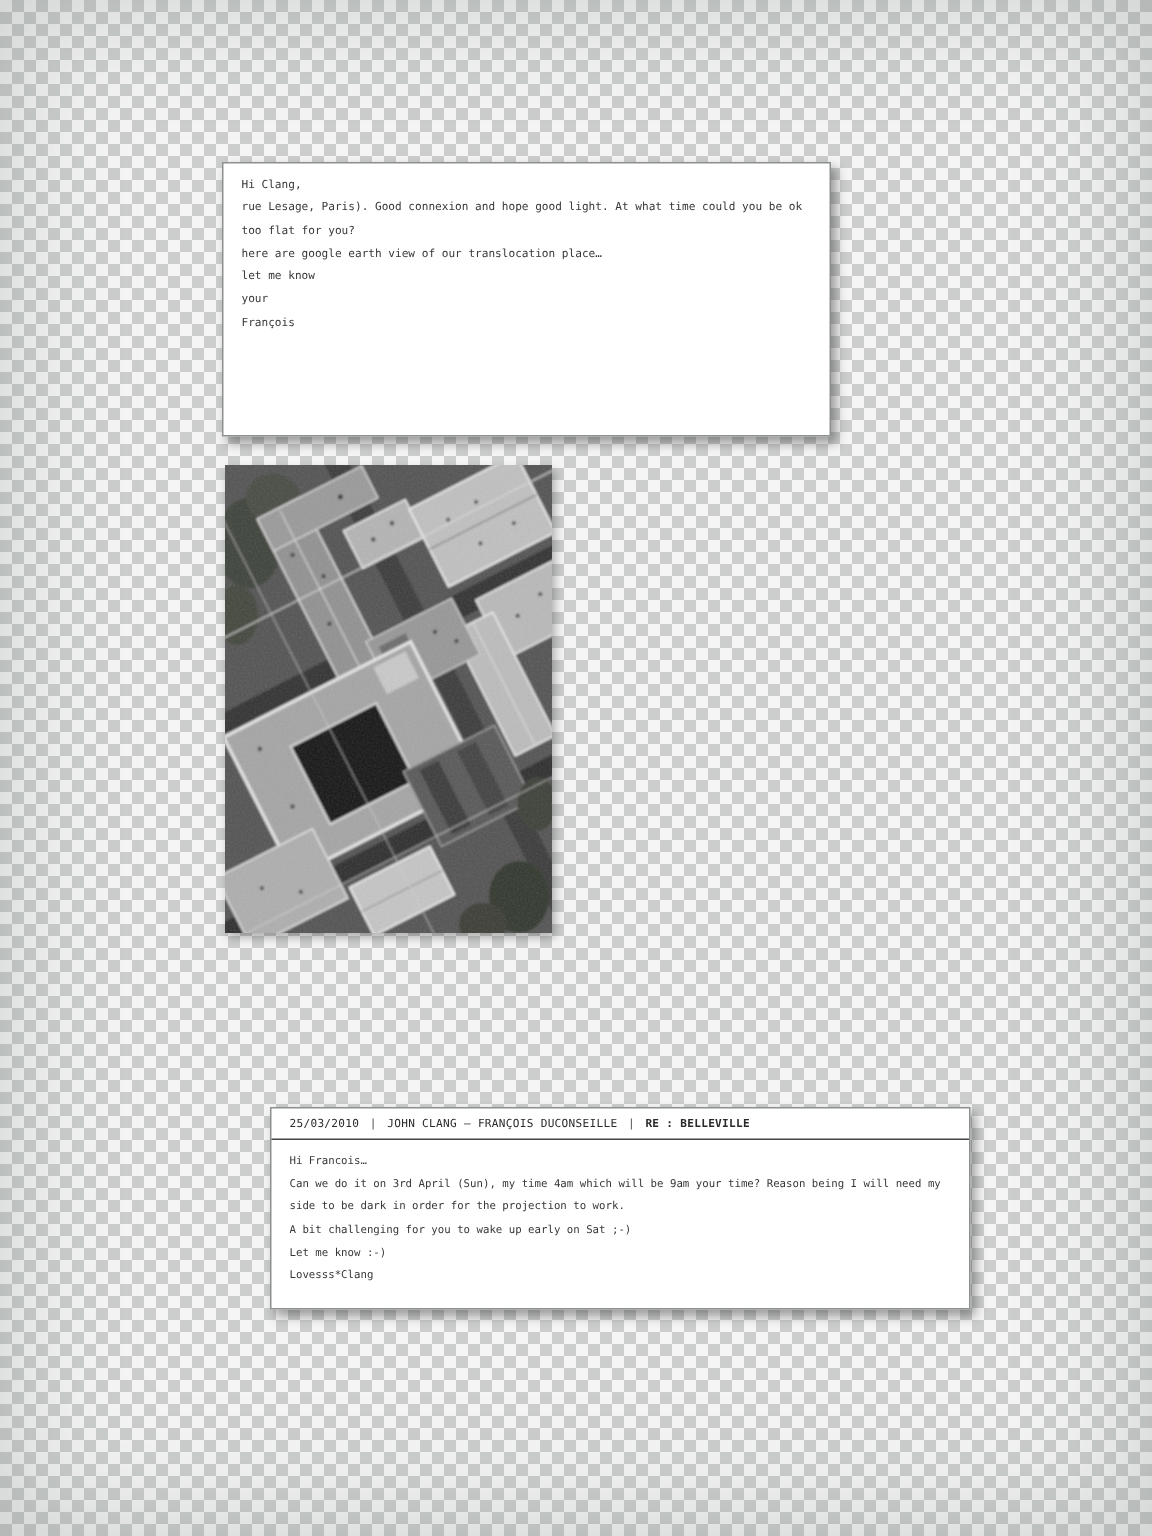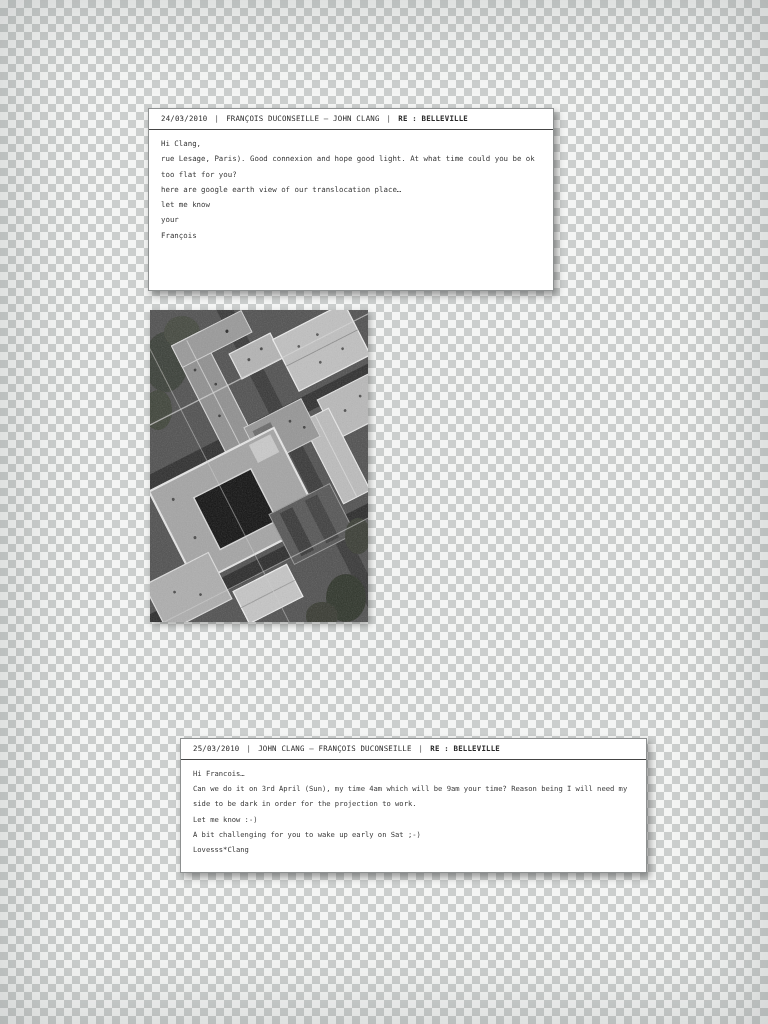--- a/index.html
+++ b/index.html
@@ -32,23 +32,20 @@
   .photo{
     position:absolute;left:150px;top:310px;width:218px;height:312px;
     box-shadow:2px 3px 6px rgba(40,40,40,.35);
   }
   .photo svg{display:block;}
 </style>
 </head>
 <body>
 
 <div class="card card1">
-  <div class="card-header">
-    <span>24/03/2010</span><span class="sep">|</span><span>FRANÇOIS DUCONSEILLE — JOHN CLANG</span><span class="sep">|</span><span class="subject">RE : BELLEVILLE</span>
-  </div>
   <div class="card-body">
     <div class="line">Hi Clang,</div>
     <div class="line">rue Lesage, Paris). Good connexion and hope good light. At what time could you be ok</div>
     <div class="line">too flat for you?</div>
     <div class="line">here are google earth view of our translocation place…</div>
     <div class="line">let me know</div>
     <div class="line">your</div>
     <div class="line">François</div>
   </div>
 </div>
@@ -170,19 +167,19 @@
 </div>
 
 <div class="card card2">
   <div class="card-header">
     <span>25/03/2010</span><span class="sep">|</span><span>JOHN CLANG — FRANÇOIS DUCONSEILLE</span><span class="sep">|</span><span class="subject">RE : BELLEVILLE</span>
   </div>
   <div class="card-body">
     <div class="line">Hi Francois…</div>
     <div class="line">Can we do it on 3rd April (Sun), my time 4am which will be 9am your time? Reason being I will need my</div>
     <div class="line">side to be dark in order for the projection to work.</div>
+    <div class="line">A bit challenging for you to wake up early on Sat ;-)</div>
     <div class="line">Let me know :-)</div>
-    <div class="line">A bit challenging for you to wake up early on Sat ;-)</div>
     <div class="line">Lovesss*Clang</div>
   </div>
 </div>
 
 <div class="vignette"></div>
 
 </body></html>

